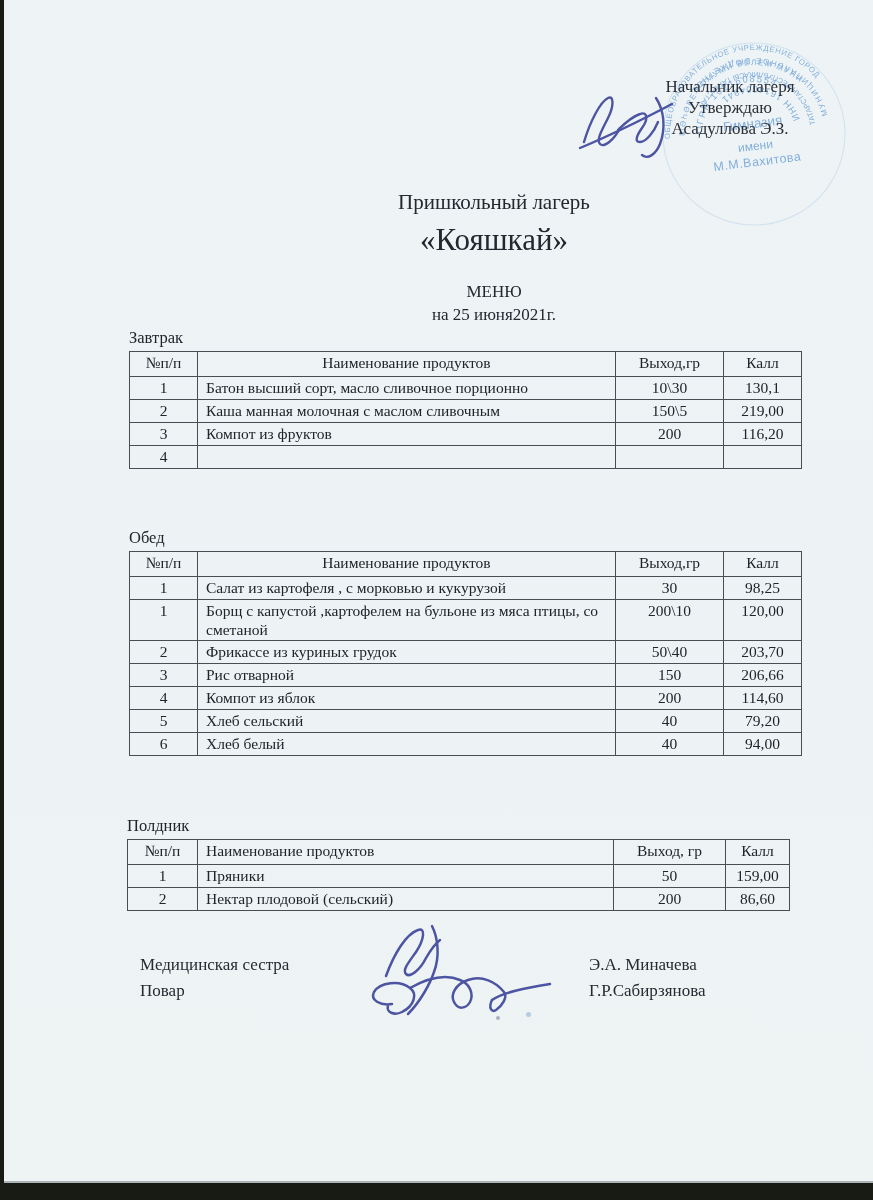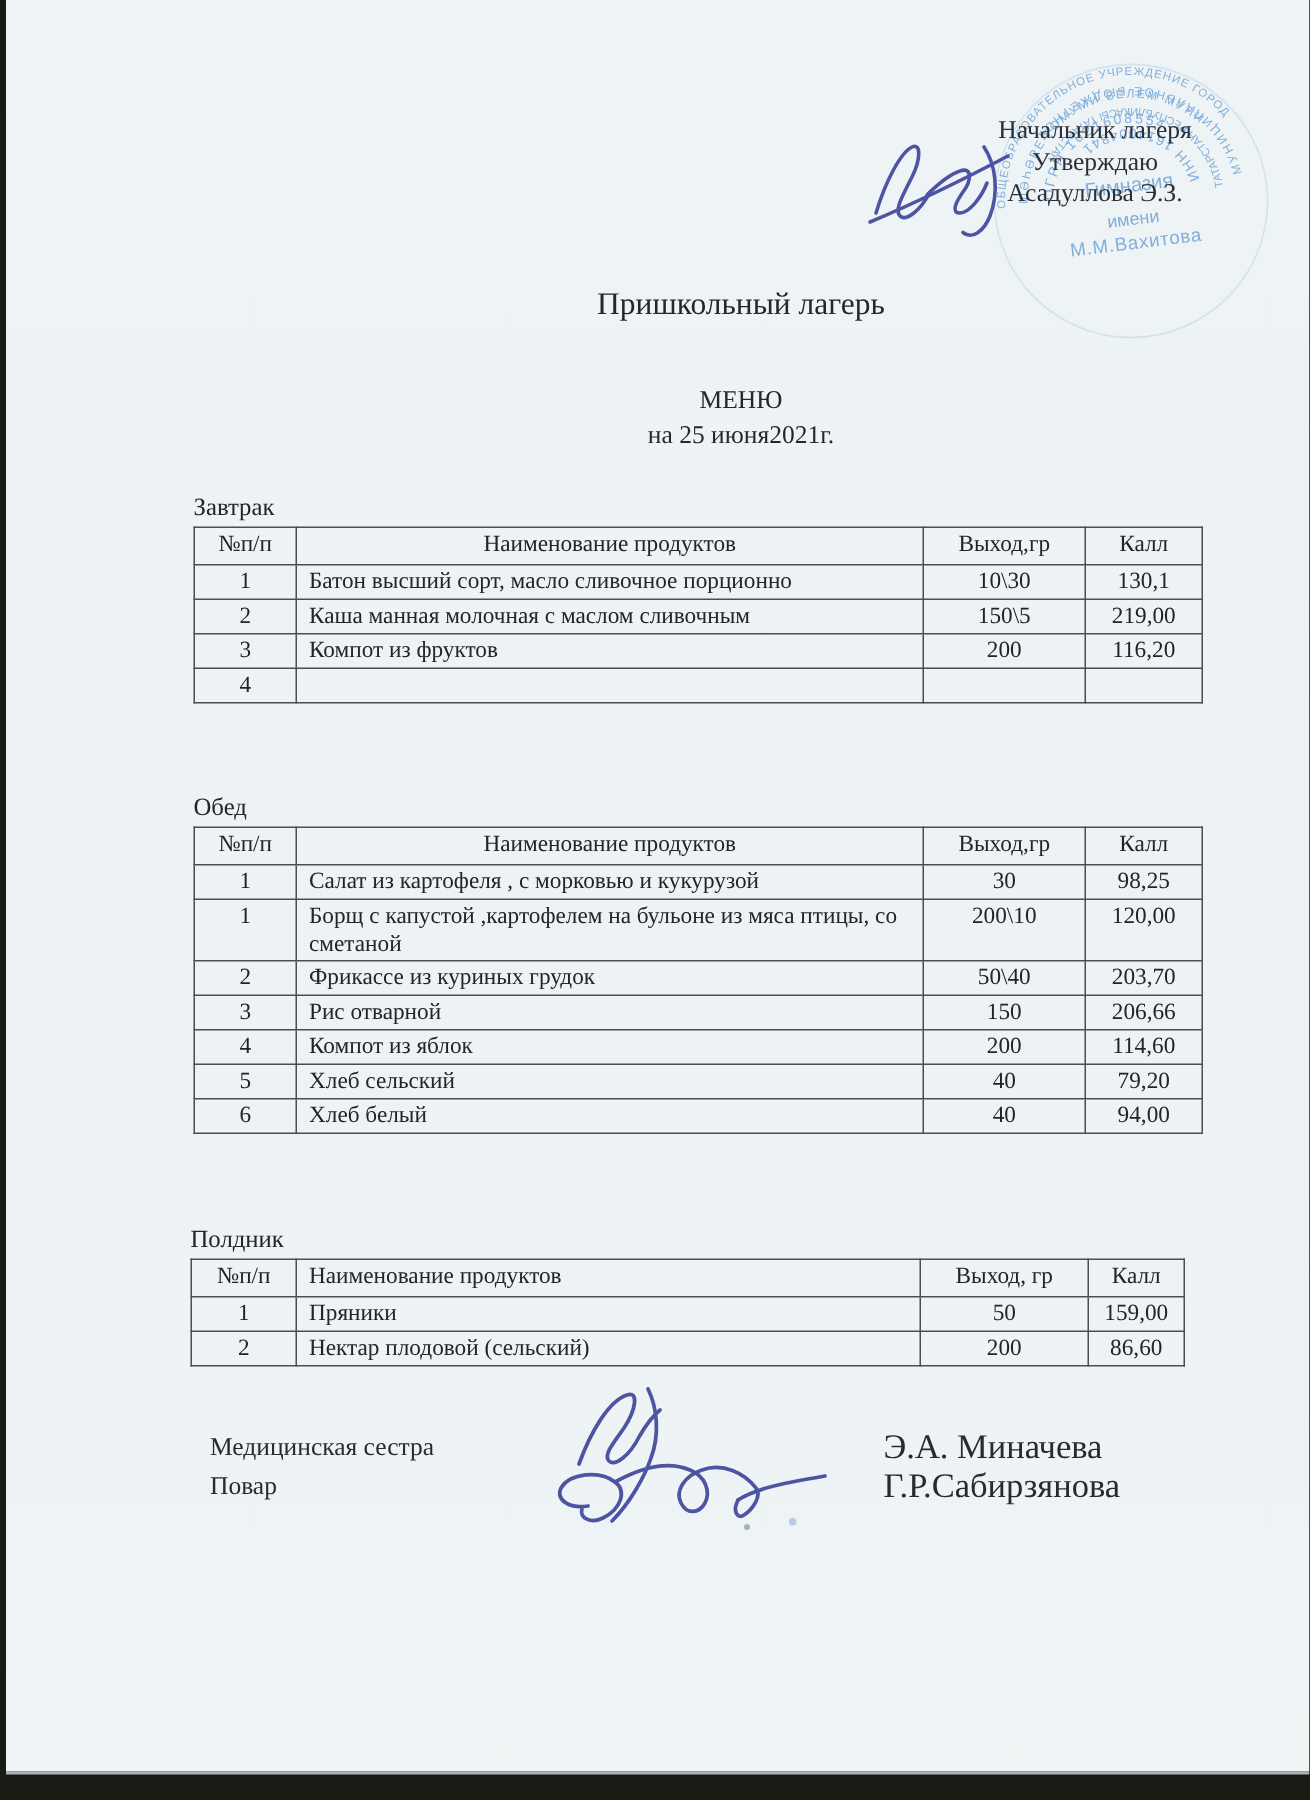--- a/index.html
+++ b/index.html
@@ -17,41 +17,41 @@
   .stamp-svg { position:absolute; left:652px; top:36px; width:196px; height:196px; }
   .approval {
     position:absolute; left:592px; top:76px; width:268px;
     text-align:center; font-size:17px; line-height:21px; color:#2b2e36;
   }
   .sig1-svg { position:absolute; left:568px; top:84px; width:132px; height:84px; }
   
   .title-block { position:absolute; left:128px; top:190px; width:724px; text-align:center; color:#24272f; }
   .title-line1 { font-size:21px; }
   .title-line2 { font-size:31px; margin-top:7px; }
-  .title-line3 { font-size:17px; margin-top:42px; }
+  .title-line3 { font-size:17px; margin-top:24px; }
   .title-line4 { font-size:17px; margin-top:3px; }
   
   .menu-section { position:absolute; color:#20242c; }
   .menu-section .tbl-title { text-align:left; font-size:16.5px; margin:0 0 3px 0; font-weight:normal; }
   .menu-section table { border-collapse:collapse; table-layout:fixed; width:100%; }
   .menu-section th, .menu-section td {
     border:1.4px solid #494d54; font-weight:normal; font-size:15.5px;
     padding:1px 3px; height:20px; line-height:19px; vertical-align:top;
     overflow:hidden; white-space:normal;
   }
   .menu-section th { text-align:center; height:22px; }
   .menu-section td.num { text-align:center; }
   .menu-section td.name { text-align:left; padding-left:8px; }
   .menu-section.name-header-left th.name-h { text-align:left; padding-left:8px; }
   #table-0 { left:125px; top:328px; width:672px; }
   #table-1 { left:125px; top:528px; width:672px; }
   #table-2 { left:123px; top:816px; width:662px; }
   
   .signoff-roles { position:absolute; left:136px; top:952px; font-size:17px; line-height:26px; color:#272a32; }
-  .signoff-names { position:absolute; left:585px; top:952px; font-size:23px; line-height:26px; color:#272a32; }
+  .signoff-names { position:absolute; left:585px; top:952px; font-size:17px; line-height:26px; color:#272a32; }
   .sig2-svg { position:absolute; left:342px; top:918px; width:216px; height:112px; }
   .speck { position:absolute; border-radius:50%; }
   .speck.a { left:492px; top:1016px; width:4px; height:4px; background:#6c7d94; opacity:.55; }
   .speck.b { left:522px; top:1012px; width:5px; height:5px; background:#7fa3c9; opacity:.5; }
 </style>
 </head>
 <body>
 
 <div class="page">
 
@@ -100,20 +100,21 @@
     <g fill="none" stroke-width="2.4" stroke-linecap="round" opacity="0.9" stroke="#3c449b">
       <path d="M 12 58 C 18 38 28 18 36 14 C 42 11 42 22 36 34 C 30 46 24 56 28 60 C 32 64 42 56 48 44"></path>
       <path d="M 46 46 C 54 38 62 32 68 30 C 76 27 76 36 70 44 C 65 51 62 58 68 58 C 74 58 82 48 86 38"></path>
       <path d="M 84 14 C 92 26 94 44 88 60 C 84 70 76 76 70 71"></path>
       <path d="M 8 64 C 32 54 62 40 100 20"></path>
     </g>
   </svg>
 
   <div class="title-block">
     <div class="title-line1">Пришкольный лагерь</div>
+    <div class="title-line2">«Кояшкай»</div>
     <div class="title-line3">МЕНЮ</div>
     <div class="title-line4">на 25 июня2021г.</div>
   </div>
 
   <section class="menu-section" id="table-0">
     <h3 class="tbl-title">Завтрак</h3>
     <table>
       <colgroup>
           <col style="width:68px">
           <col style="width:418px">

